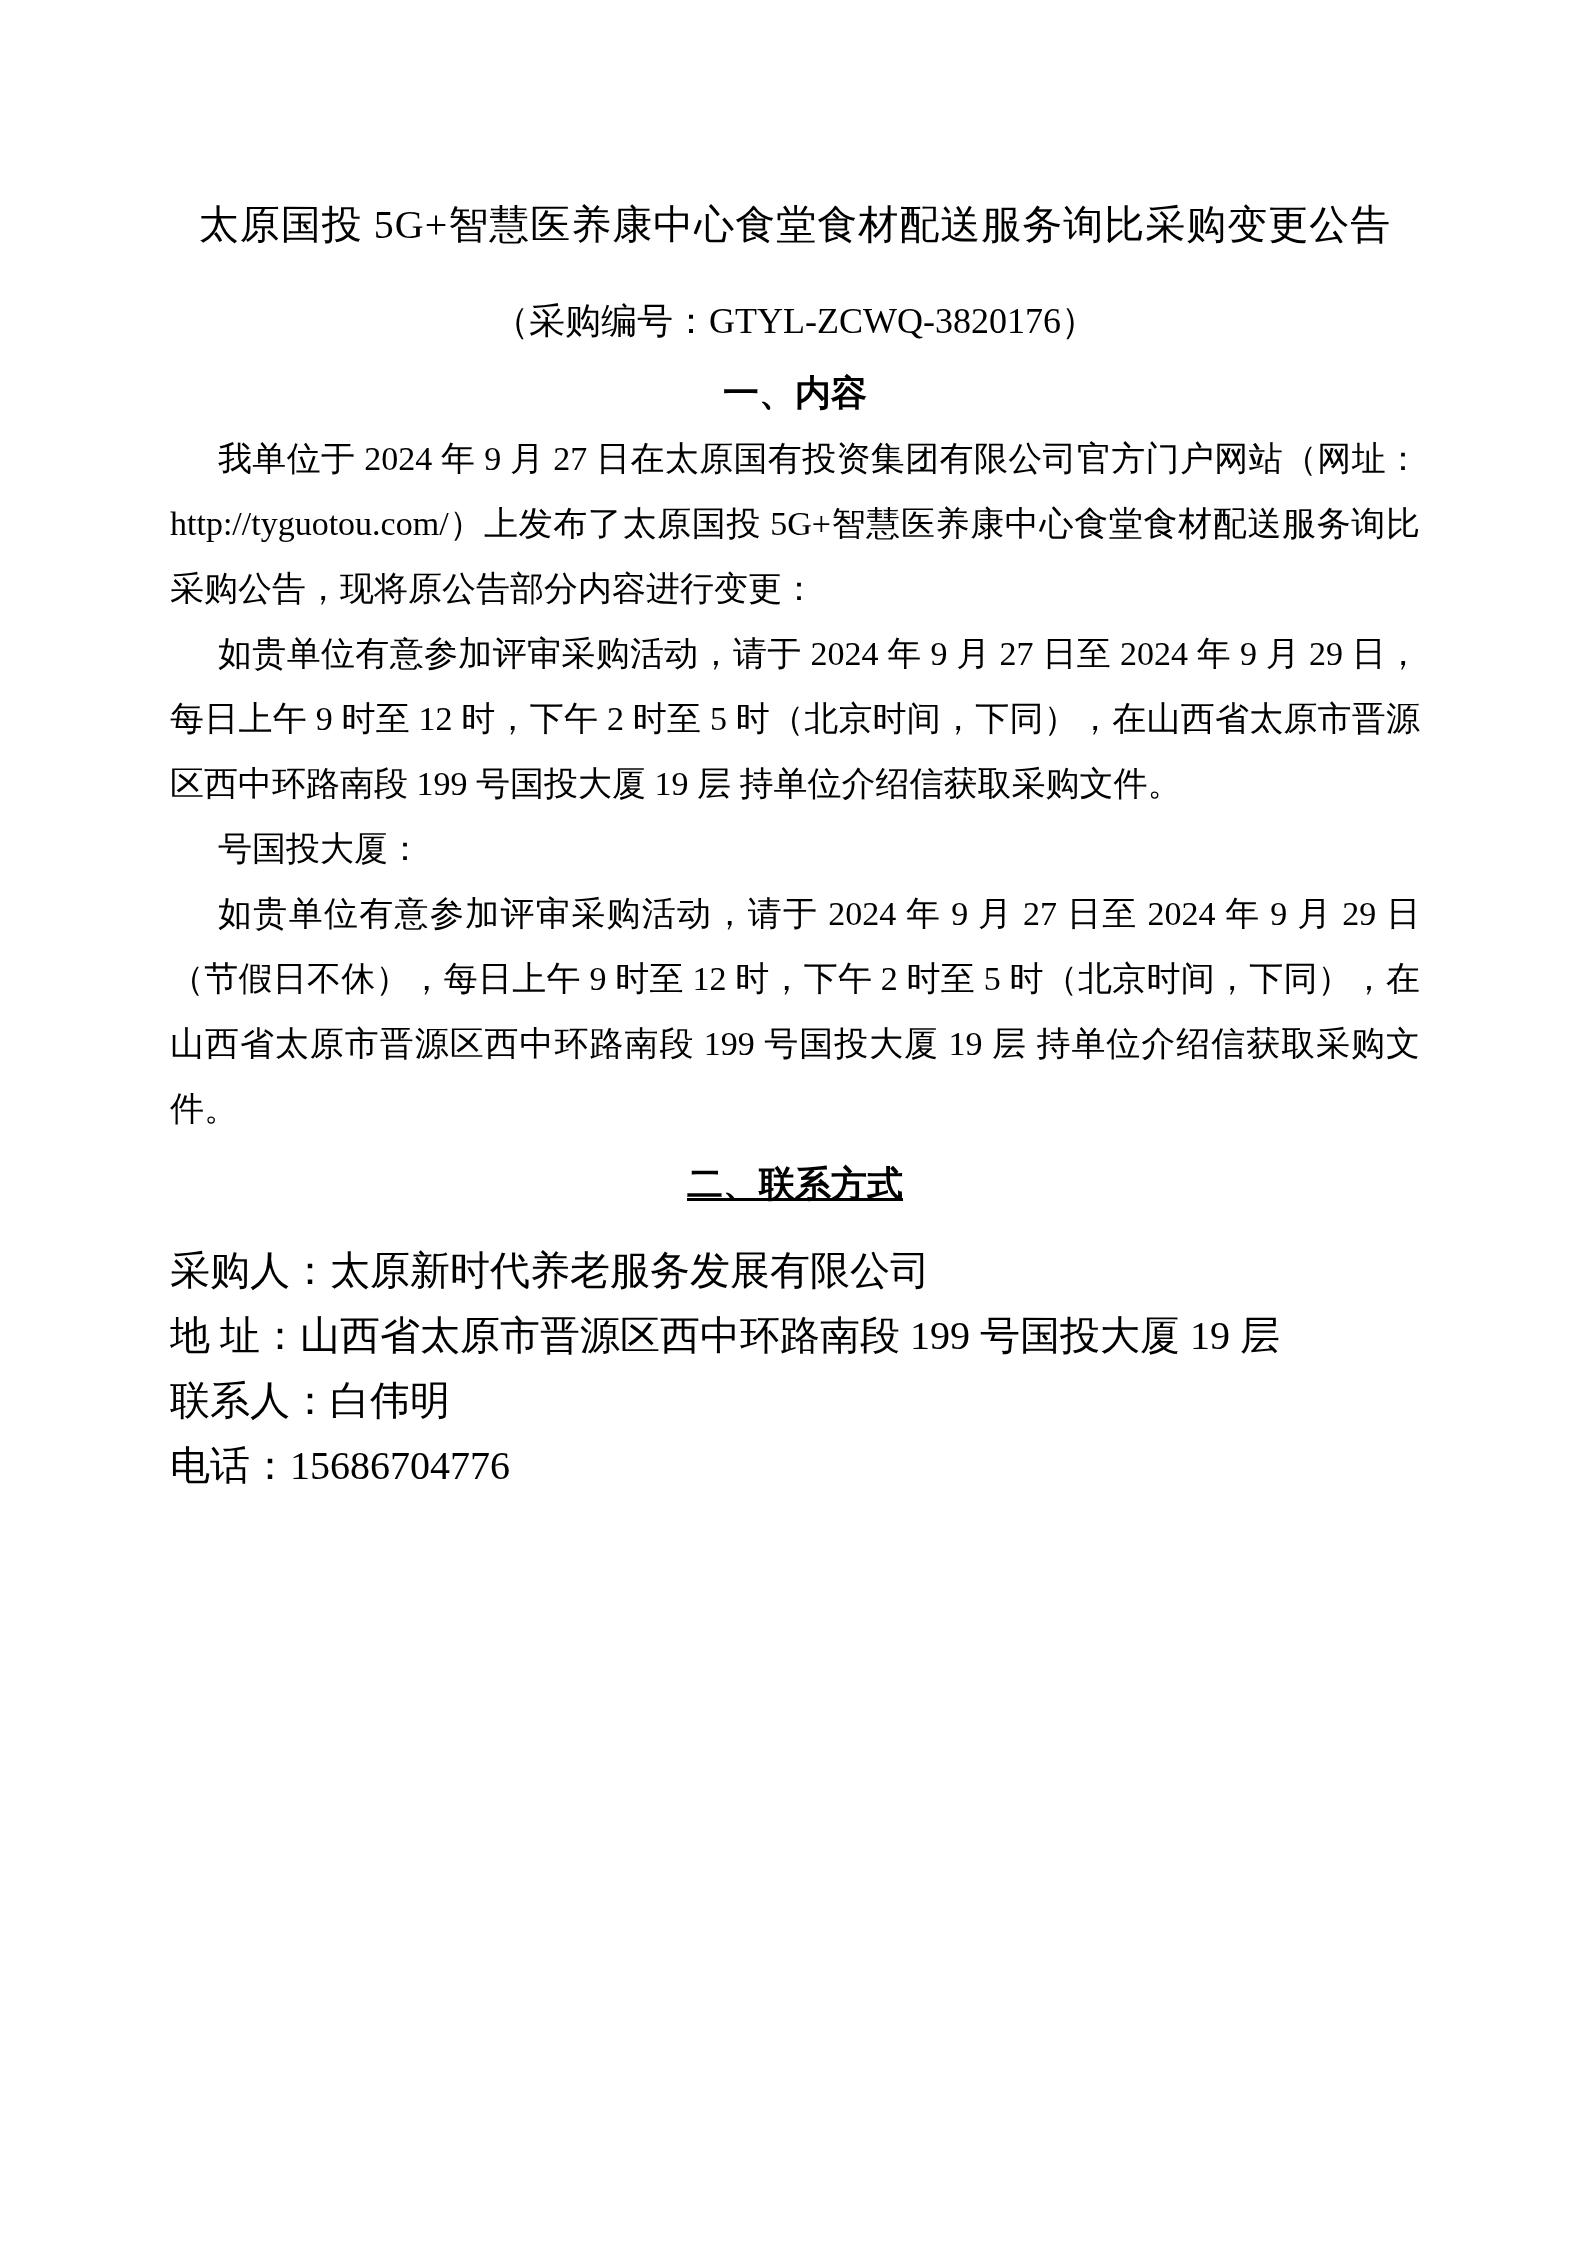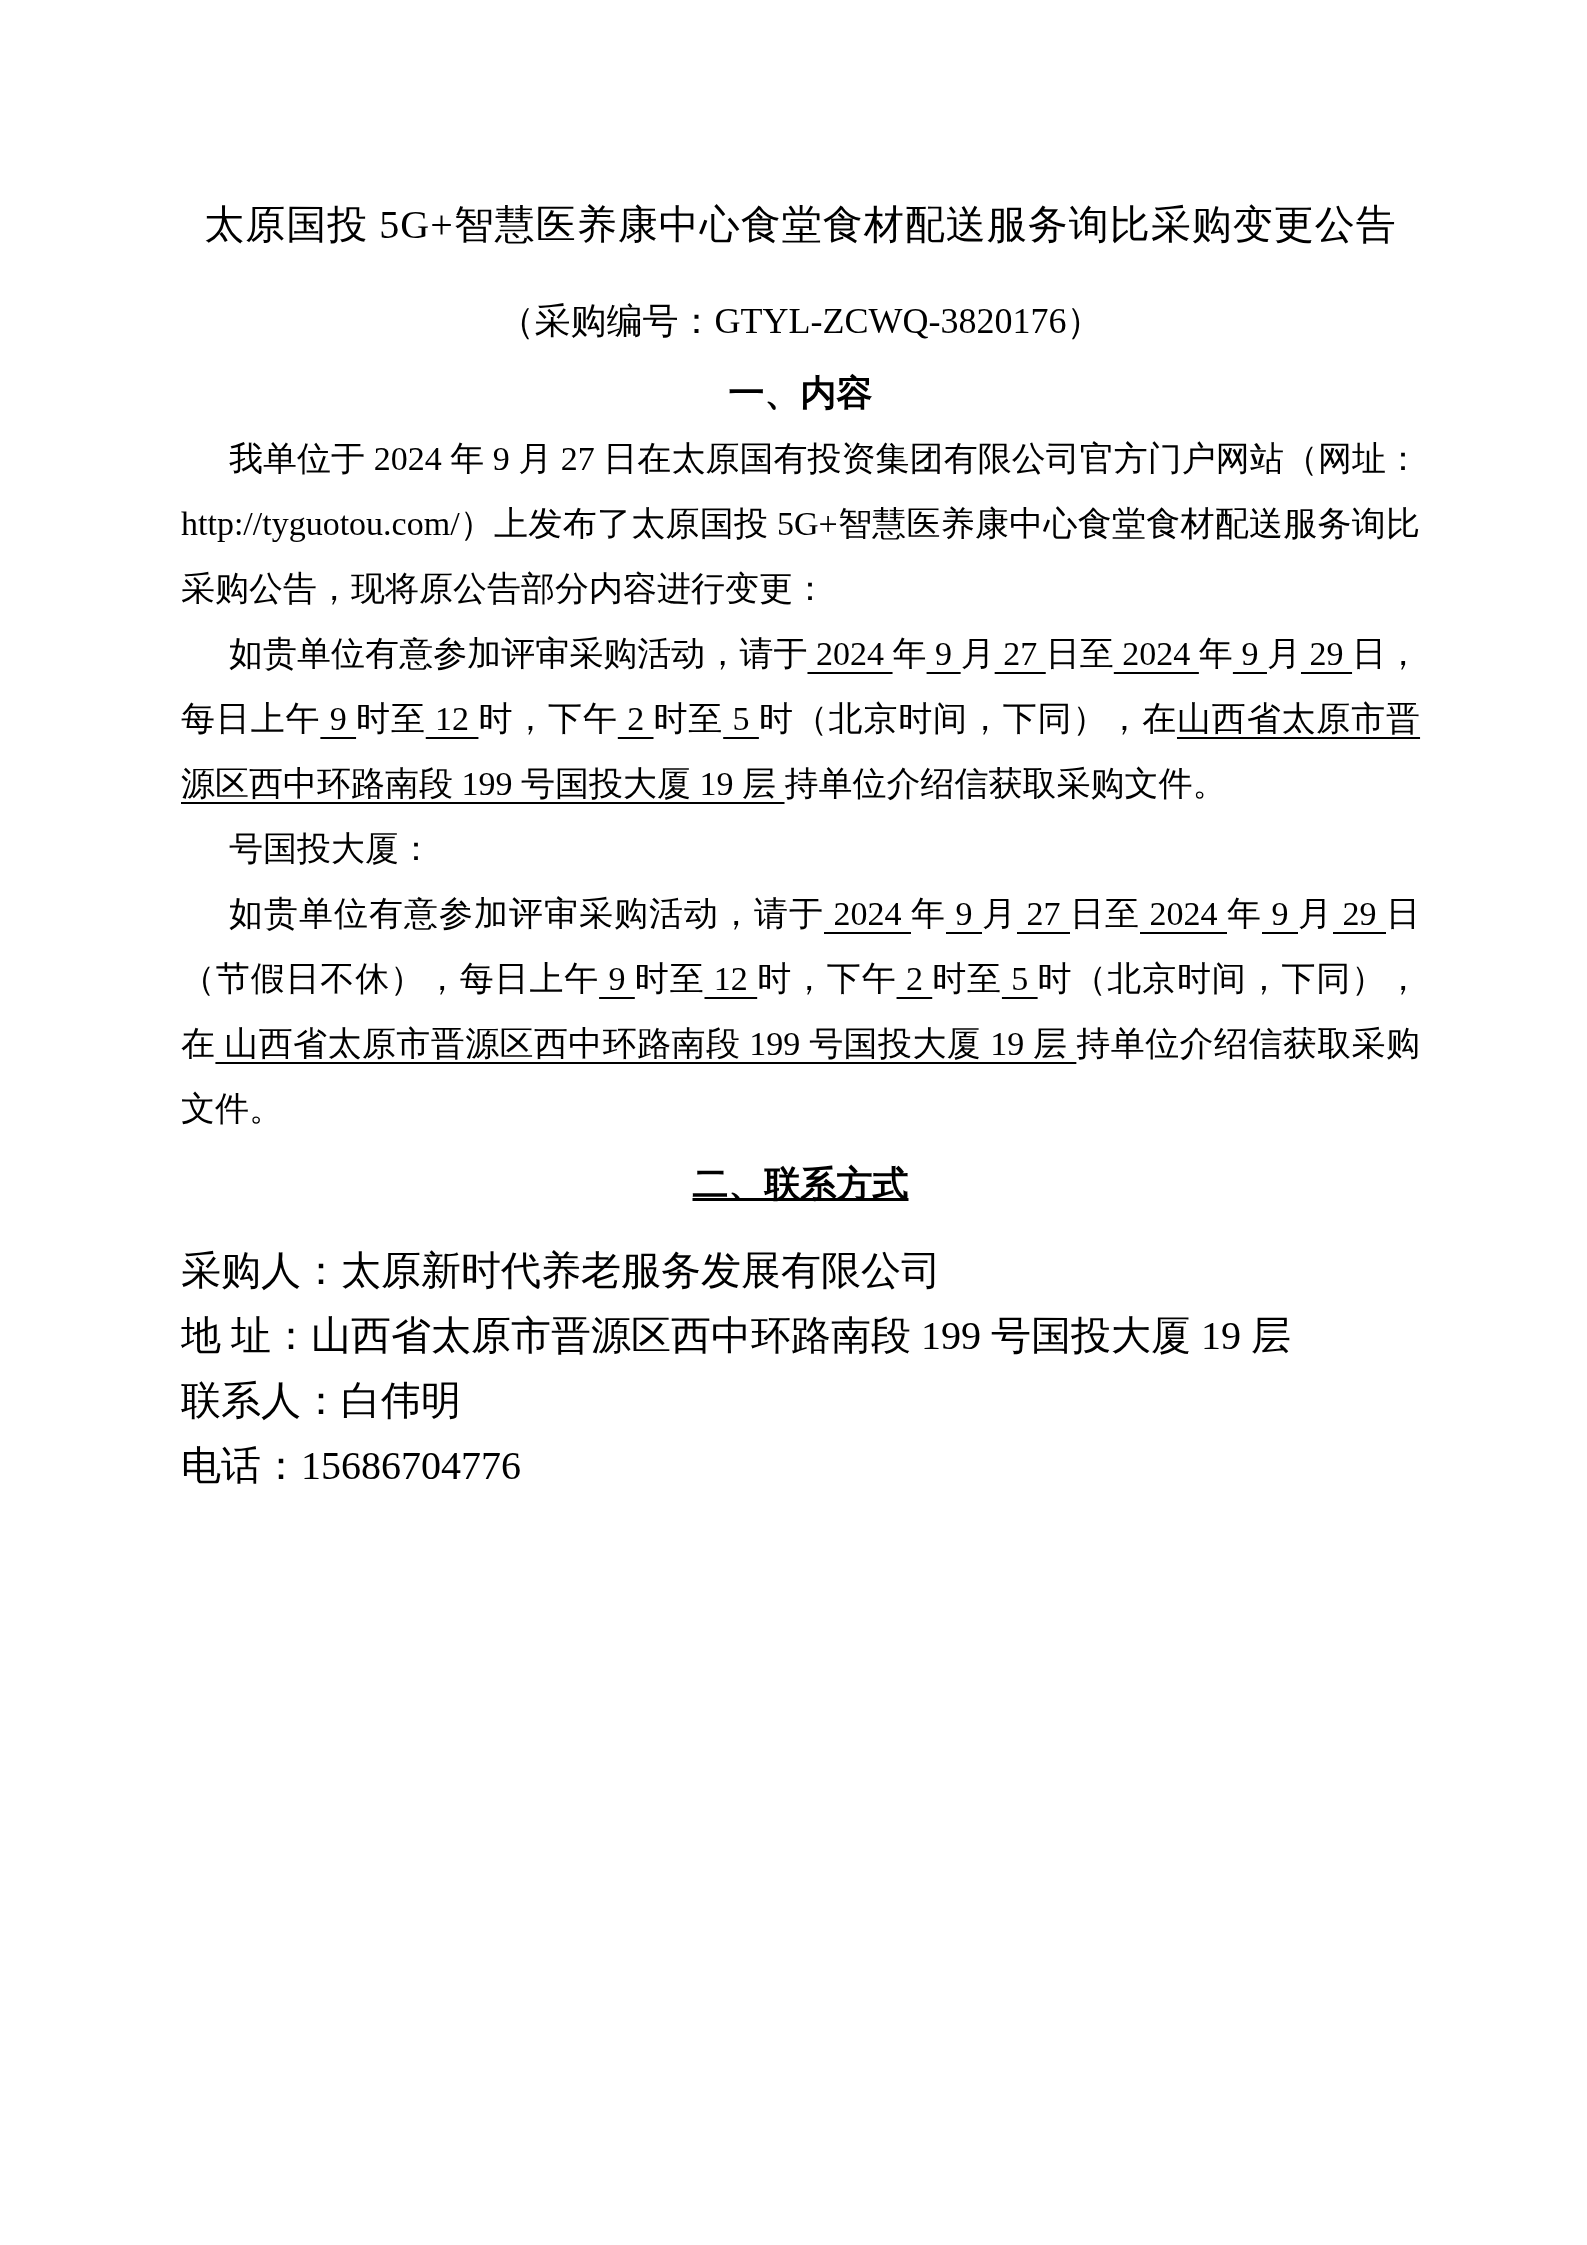--- a/index.html
+++ b/index.html
@@ -9,21 +9,20 @@
   }
   .page {
     position: relative;
     width: 1587px;
     height: 2245px;
     background: #ffffff;
     color: #000000;
     font-family: "Liberation Serif", "DejaVu Serif", serif;
     overflow: hidden;
     box-sizing: border-box;
-    padding-left: 11px;
   }
   .content {
     box-sizing: border-box;
     padding: 202px 167px 0 170px;
   }
   .doc-title {
     margin: 0;
     text-align: center;
     font-size: 40px;
     font-weight: normal;
@@ -63,21 +62,20 @@
     margin-top: 33px;
   }
   .contact-line {
     margin: 0;
     font-size: 40px;
     line-height: 65px;
     text-align: left;
     text-indent: 0;
   }
   .u {
-    text-decoration: underline;
     text-decoration-thickness: 2px;
     text-underline-offset: 7px;
   }
 </style>
 </head>
 <body>
 
 <div class="page">
   <div class="content">
 

